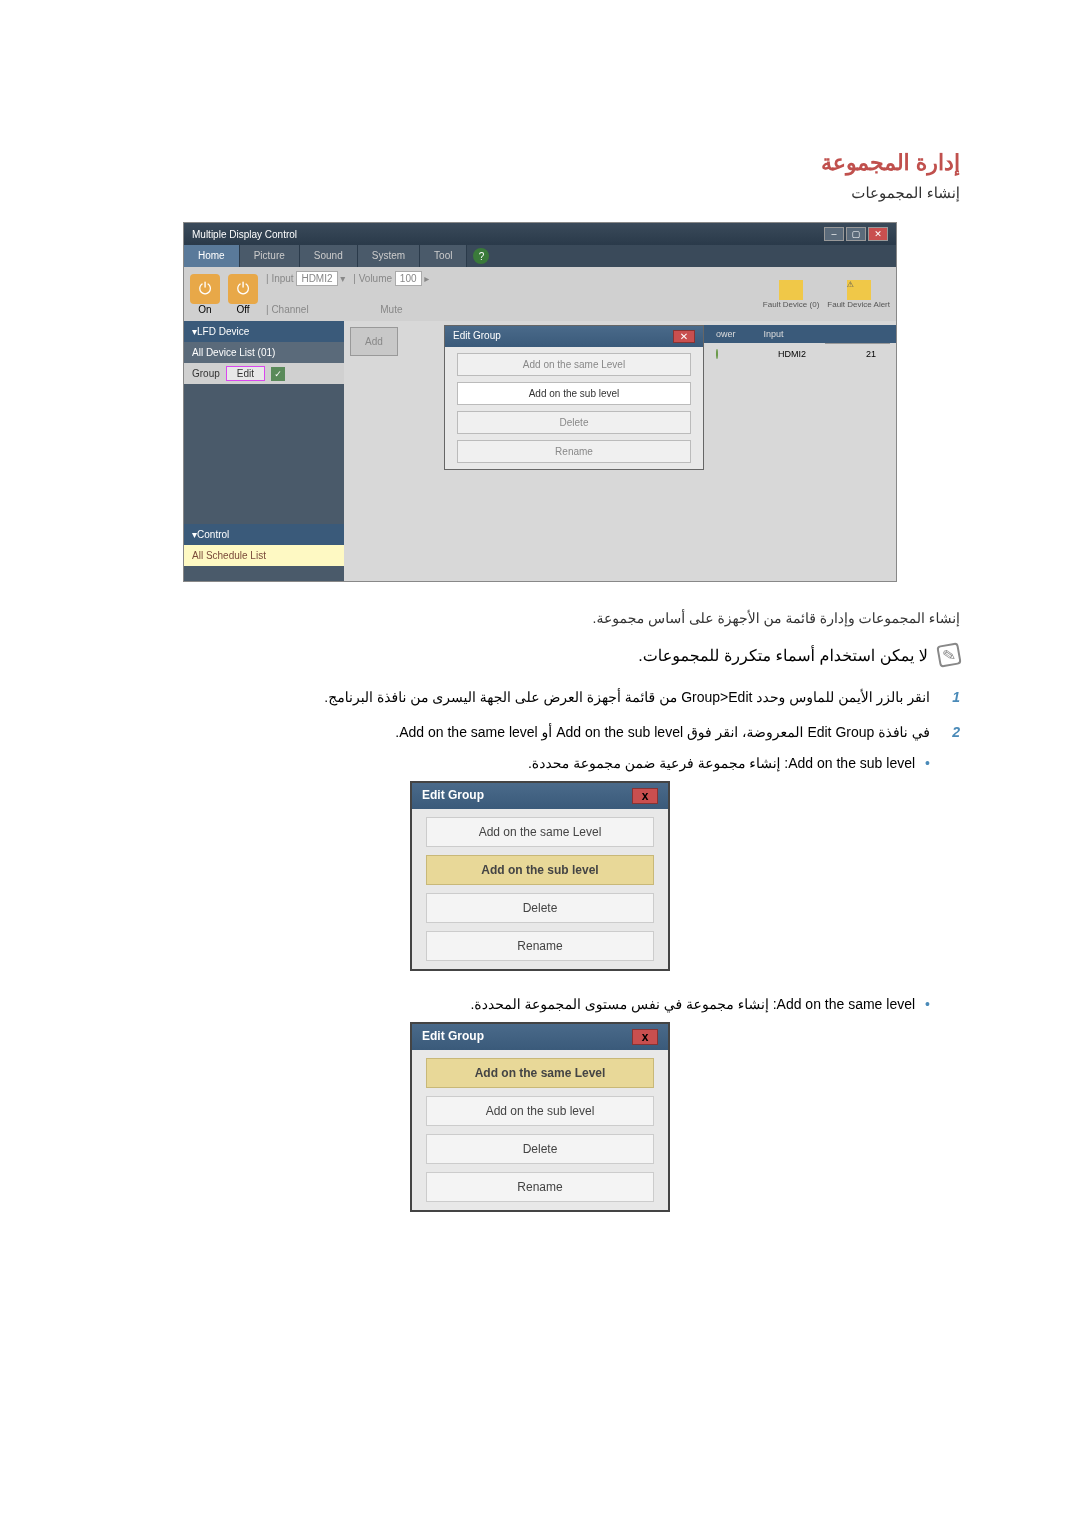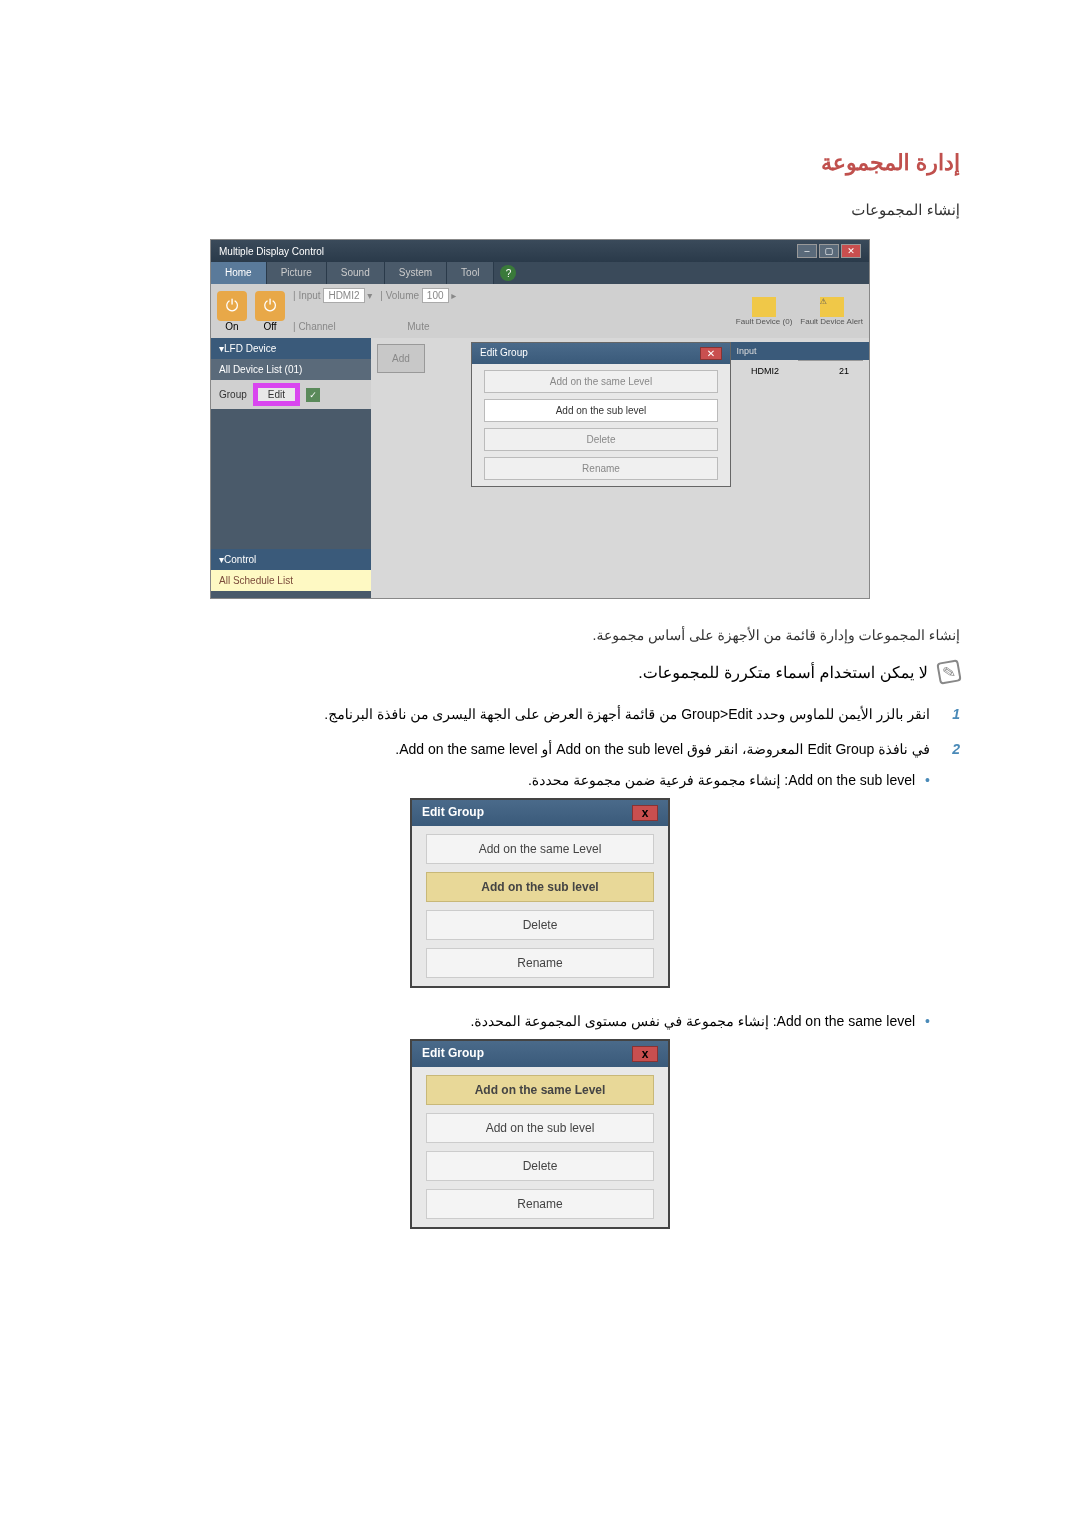--- a/index.html
+++ b/index.html
@@ -1,39 +1,39 @@
 <!DOCTYPE html>
 <html dir="rtl" lang="ar"><head>
 <meta charset="utf-8">
 <style>
 * { margin: 0; padding: 0; box-sizing: border-box; }
 body { font-family: Arial, sans-serif; background: #fff; width: 1080px; padding: 150px 120px 40px; direction: rtl; }
-.title { color: #c0504d; font-size: 22px; font-weight: bold; margin-bottom: 25px; }
+.title { color: #c0504d; font-size: 22px; font-weight: bold; margin-bottom: 8px; }
 .subtitle { color: #333; font-size: 15px; margin-bottom: 20px; }
-.app-window { direction: ltr; width: 660px; margin: 0 auto 25px; border: 1px solid #888; background: #4a5a6a; font-size: 10px; }
+.app-window { direction: ltr; width: 714px; margin: 0 auto 25px; border: 1px solid #888; background: #4a5a6a; font-size: 10px; }
 .titlebar { background: linear-gradient(#3a4a5a, #2a3a4a); color: #fff; padding: 4px 8px; display: flex; justify-content: space-between; align-items: center; }
 .win-btns { display: flex; gap: 2px; direction: ltr; }
 .win-btn { width: 20px; height: 14px; background: #5a6a7a; border: 1px solid #999; display: flex; align-items: center; justify-content: center; font-size: 9px; color: #fff; }
 .win-btn.close { background: #c94f4f; }
 .tabs { display: flex; background: #3a4a5a; }
 .tab { padding: 5px 14px; color: #ccc; background: #4a5a6a; border-right: 1px solid #2a3a4a; }
 .tab.active { background: #5a7a9a; color: #fff; }
 .help-icon { margin-left: auto; width: 16px; height: 16px; background: #3a7a3a; border-radius: 50%; color: #fff; display: flex; align-items: center; justify-content: center; margin: 3px 6px; }
 .toolbar { display: flex; background: #d0d0d0; padding: 6px; gap: 8px; align-items: center; }
 .pwr { width: 30px; height: 30px; background: #e8a848; border-radius: 4px; display: flex; align-items: center; justify-content: center; color: #fff; font-size: 16px; }
 .tb-group { display: flex; flex-direction: column; gap: 20px; color: #888; }
 .tb-input { background: #fff; border: 1px solid #aaa; padding: 1px 4px; min-width: 50px; }
 .fault { display: flex; flex-direction: column; align-items: center; color: #555; font-size: 8px; }
 .fault-icon { width: 24px; height: 20px; background: #f0c848; }
 .body-area { display: flex; background: #c0c0c0; min-height: 260px; }
 .sidebar { width: 160px; background: #4a5a6a; color: #fff; }
 .side-hdr { background: #3a5a7a; padding: 5px 8px; display: flex; align-items: center; }
 .side-item { padding: 5px 8px; background: #5a6a7a; }
 .side-row { display: flex; align-items: center; padding: 3px 8px; background: #d0d0d0; color: #333; gap: 6px; }
-.edit-btn { background: #e8e8e8; border: 5px solid #d946ef; padding: 1px 10px; }
+.edit-btn { background: #e8e8e8; border: 1px solid #d946ef; padding: 1px 10px; }
 .chk { width: 14px; height: 14px; background: #5a8a5a; color: #fff; display: flex; align-items: center; justify-content: center; font-size: 9px; }
 .main { flex: 1; position: relative; background: #d8d8d8; }
 .add-btn { position: absolute; left: 6px; top: 6px; background: #c8c8c8; border: 1px solid #999; padding: 8px 14px; color: #888; }
 .refresh-btn { position: absolute; right: 6px; top: 6px; background: #e8e8e8; border: 1px solid #999; padding: 2px 14px; }
 .popup { position: absolute; left: 100px; top: 4px; width: 260px; background: #e8e8e8; border: 1px solid #666; }
 .popup-hdr { background: linear-gradient(#4a6a8a,#3a5a7a); color: #fff; padding: 4px 8px; display: flex; justify-content: space-between; }
 .popup-x { background: #c94f4f; color: #fff; width: 22px; text-align: center; border: 1px solid #833; }
 .popup-btn { margin: 6px 12px; padding: 5px; text-align: center; border: 1px solid #bbb; background: #f0f0f0; color: #888; }
 .popup-btn.active { color: #333; background: #fff; }
 .tbl-hdr { position: absolute; right: 0; top: 4px; display: flex; gap: 28px; padding: 4px 20px; background: #3a5a7a; color: #ddd; width: 200px; font-size: 9px; }

